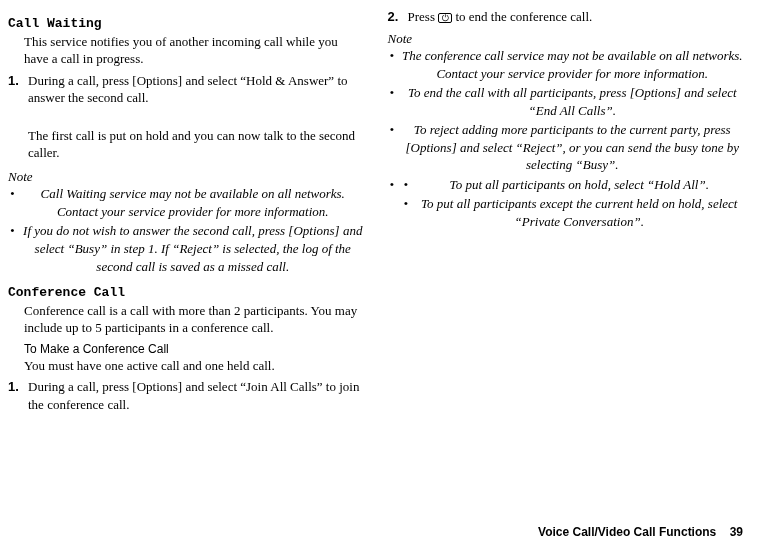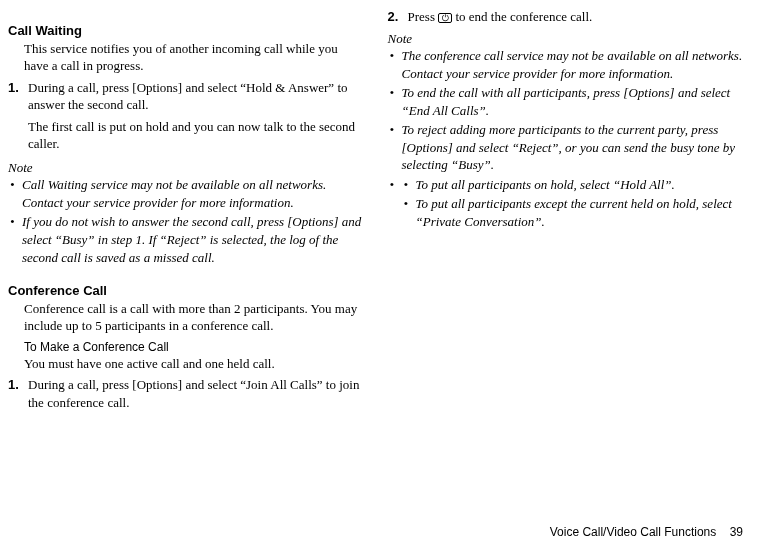--- a/index.html
+++ b/index.html
@@ -24,24 +24,24 @@
   .columns {
     display: flex;
     flex: 1;
     gap: 24px;
   }
   .col {
     flex: 1;
     min-width: 0;
   }
   h4.section {
-    font-family: Liberation Sans, sans-serif;
+    font-family: Liberation Mono, monospace;
     font-weight: bold;
     font-size: 13px;
-    margin: 16px 0 0 0;
+    margin: 9px 0 0 0;
   }
   .body {
     margin: 0 0 4px 16px;
   }
   ol {
     list-style: none;
     padding: 0;
     margin: 0;
   }
   ol > li {
@@ -49,32 +49,33 @@
     padding-left: 20px;
     position: relative;
   }
   .num {
     position: absolute;
     left: 0;
     font-weight: bold;
     font-family: Arial, Helvetica, sans-serif;
   }
   .indent-para {
-    margin: 4px 0 6px 20px;
+    margin: 20px 0 6px 20px;
   }
   .note-head {
     font-family: "Times New Roman", Times, serif;
     font-style: italic;
     font-weight: normal;
     margin: 4px 0 0 0;
   }
   ul.note {
     list-style: none;
     padding: 0;
     margin: 0 0 6px 0;
+    text-align: center;
   }
   ul.note > li {
     font-style: italic;
     padding-left: 14px;
     position: relative;
     margin: 0 0 2px 0;
   }
   ul.note > li::before {
     content: "•";
     position: absolute;
@@ -97,21 +98,21 @@
     left: 2px;
   }
   .sub-head {
     font-family: Arial, Helvetica, sans-serif;
     font-size: 12px;
     margin: 4px 0 0 16px;
   }
   .footer {
     text-align: right;
     font-family: Arial, Helvetica, sans-serif;
-    font-weight: normal;
+    font-weight: bold;
     font-size: 12px;
     padding-top: 6px;
   }
   .key-icon {
     display: inline-block;
     width: 14px;
     height: 10px;
     border: 1px solid #000;
     border-radius: 2px;
     vertical-align: middle;

